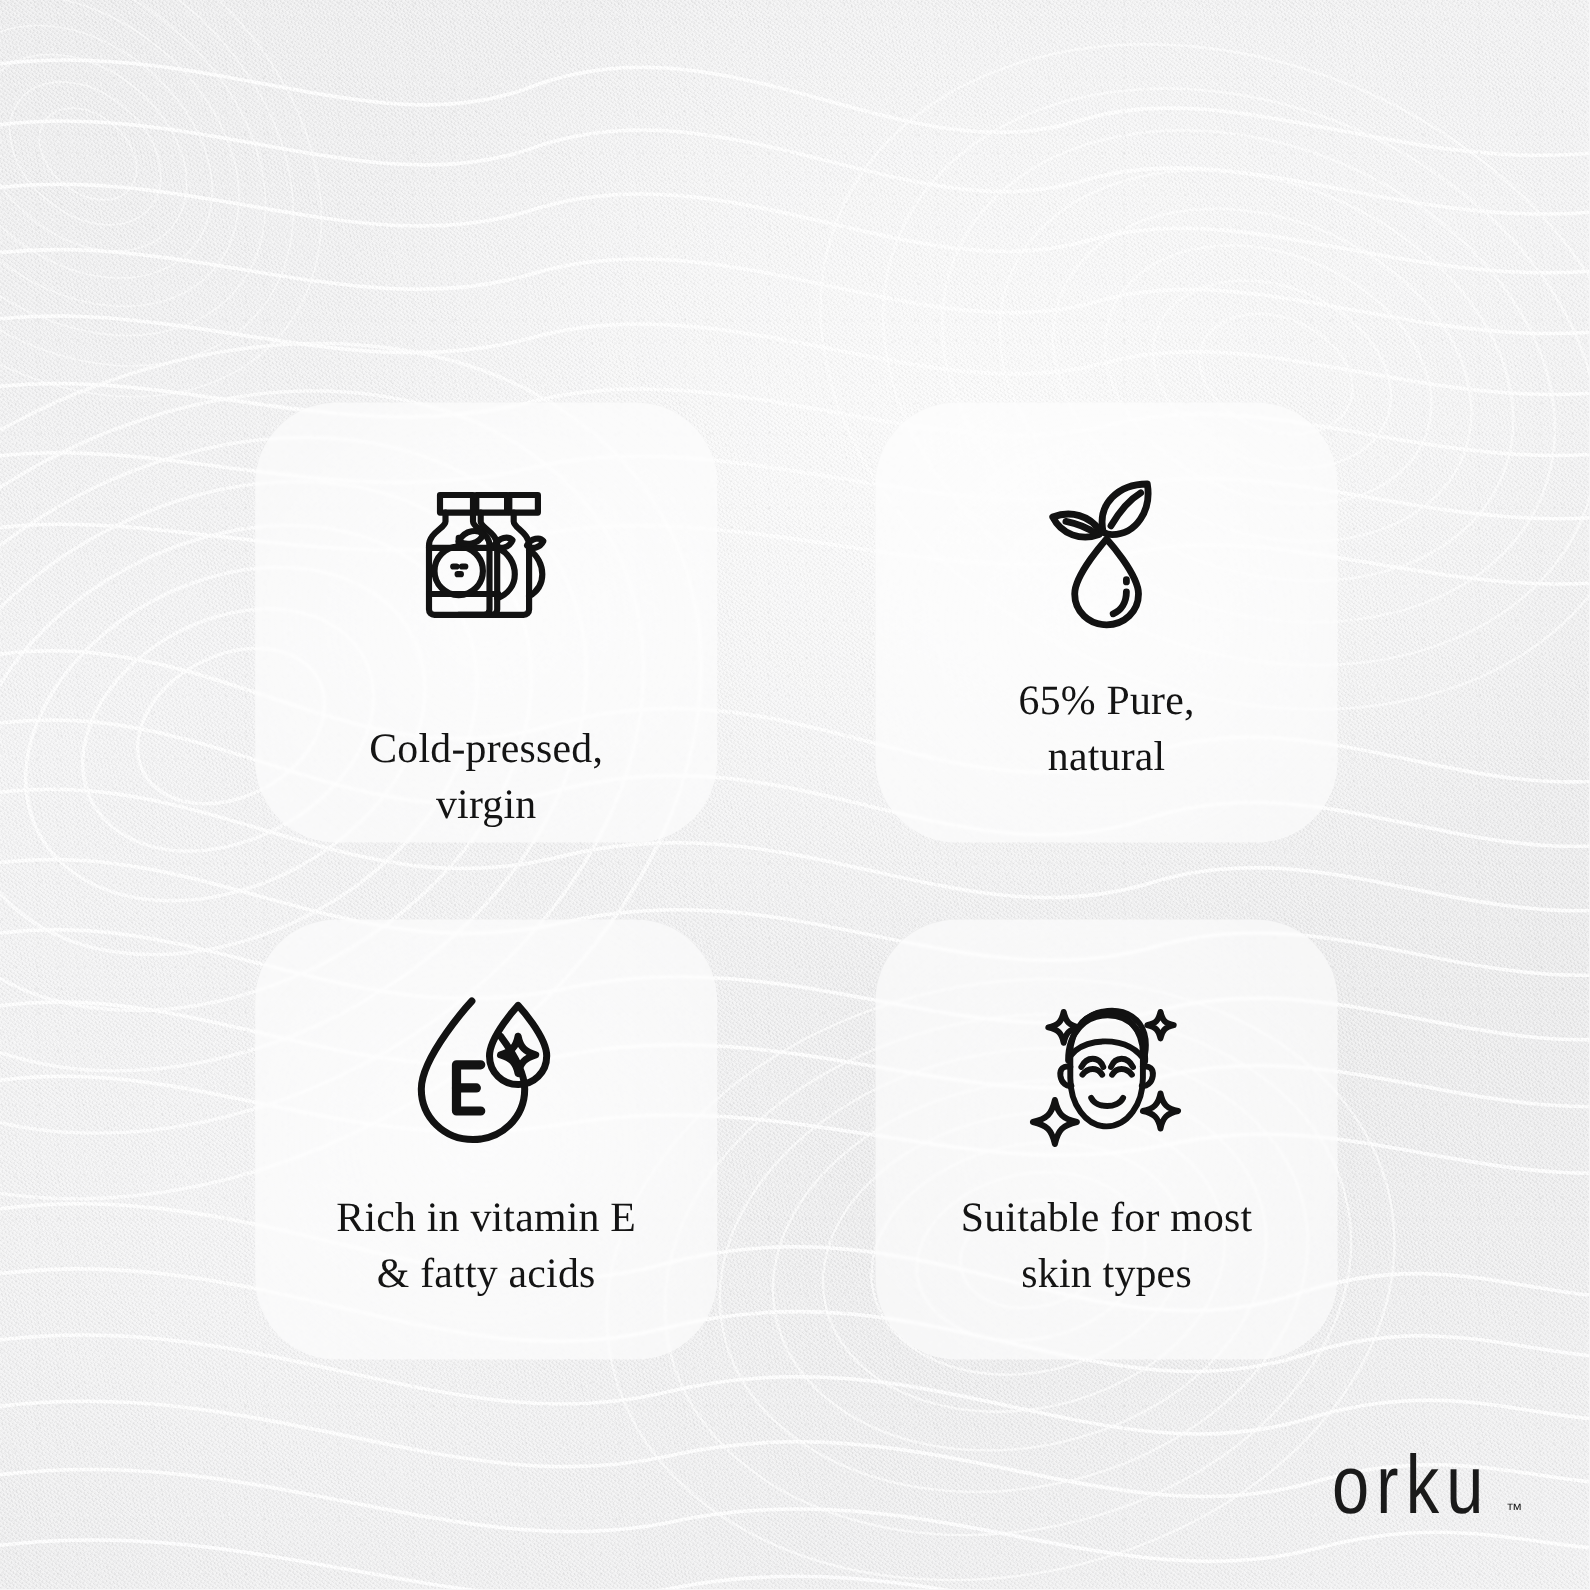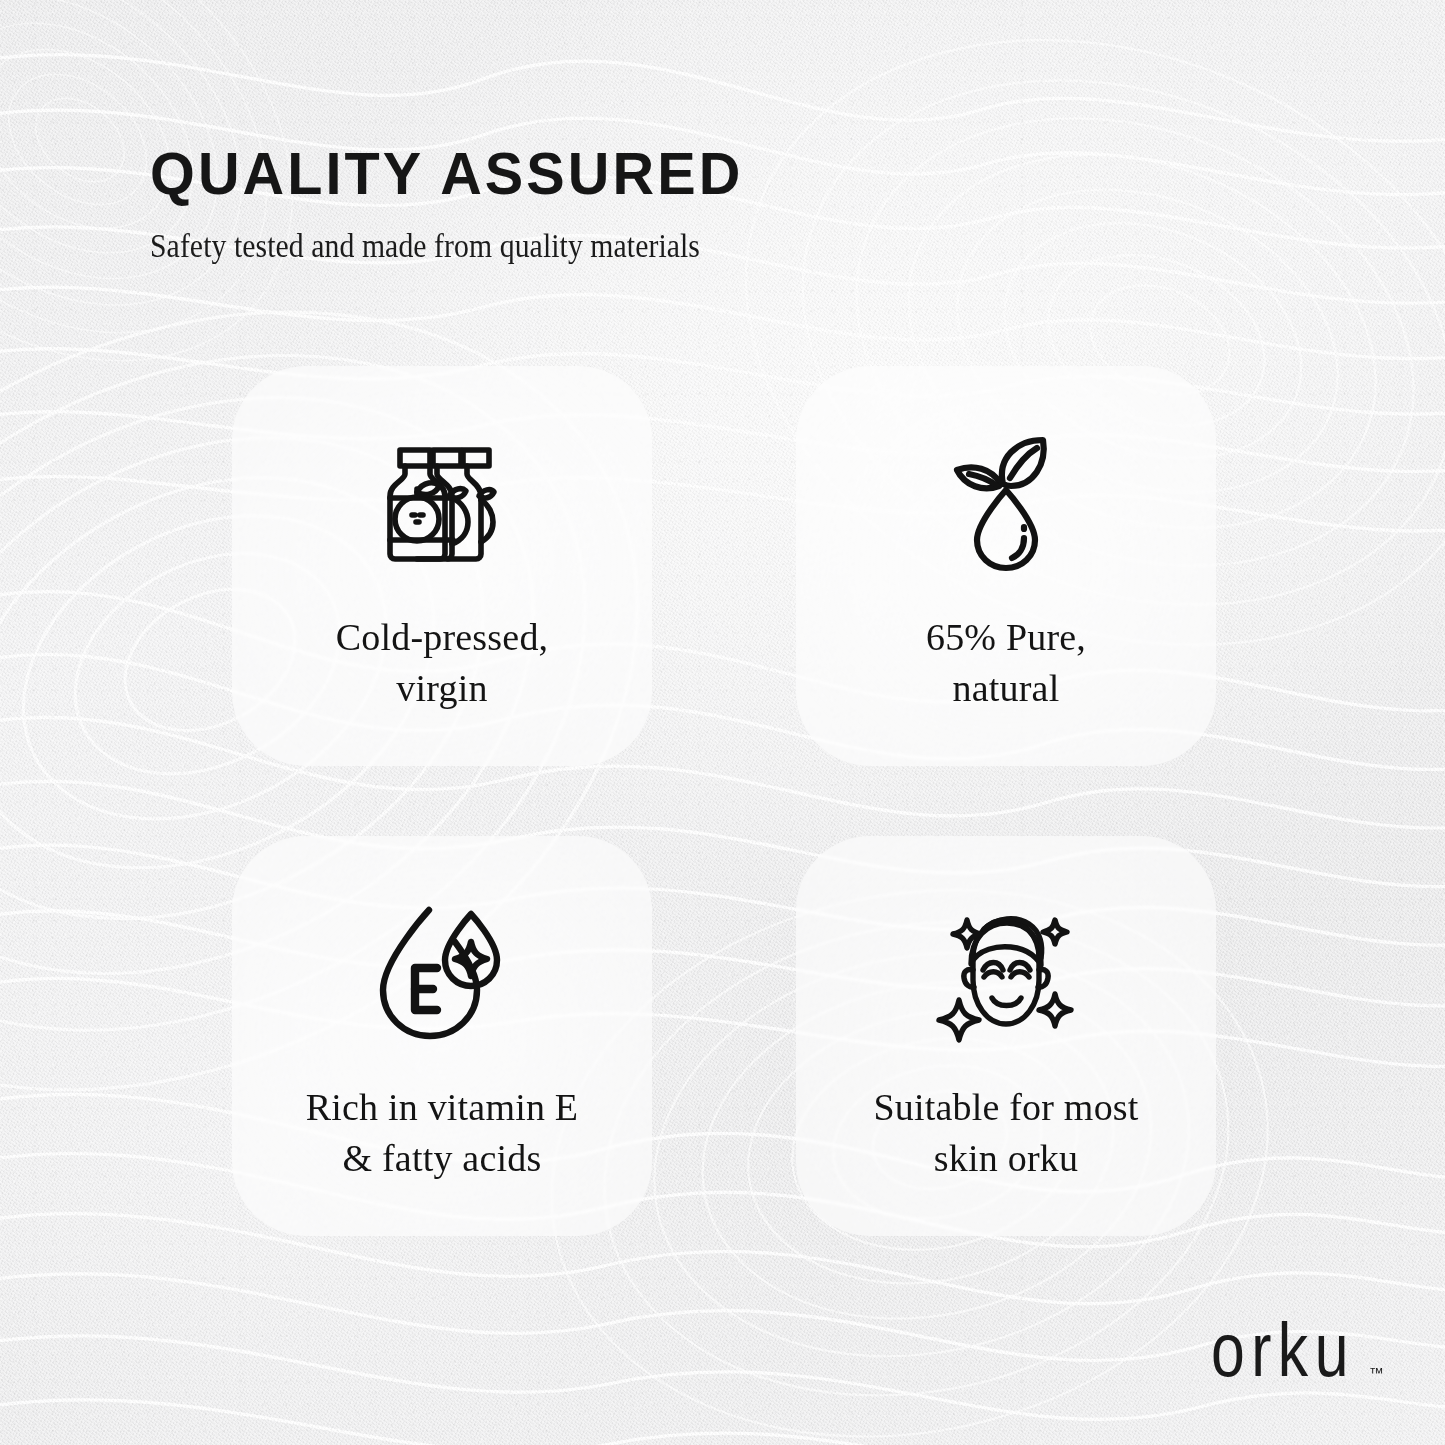--- a/index.html
+++ b/index.html
@@ -107,21 +107,21 @@
   }
   .card::after {
     content: "";
     position: absolute;
     inset: -26px;
     border-radius: 100px;
     background: radial-gradient(ellipse at center, rgba(255,255,255,.40) 0%, rgba(255,255,255,0) 72%);
     z-index: -1;
     pointer-events: none;
   }
-  .card.c0 { left: 232px;  top: 6px;   }
+  .card.c0 { left: 232px;  top: 6px; gap: 44px;   }
   .card.c1 { left: 796px;  top: 6px;   }
   .card.c2 { left: 232px;  top: 476px; }
   .card.c3 { left: 796px;  top: 476px; }
 
   .card-icon {
     margin-top: 62px;
     width: 150px;
     height: 150px;
     display: flex;
     align-items: center;
@@ -233,24 +233,20 @@
       </g>
       <g fill="none" stroke="#ffffff" stroke-width="2.6" opacity="0.6" transform="translate(120,180) rotate(40) scale(0.55)">
         <use href="#swirlA"></use>
       </g>
     </svg>
   </div>
 
   <div class="bg-grain"></div>
   <div class="bg-speckle"></div>
 
-  <div class="header">
-    <div class="title">QUALITY ASSURED</div>
-    <div class="subtitle">Safety tested and made from quality materials</div>
-  </div>
 
   <div class="grid">
 
     <div class="card c0">
       <div class="card-icon">
         <svg width="150" height="150" viewBox="0 0 150 150" fill="none" stroke="#121212" stroke-width="5.6" stroke-linejoin="round" stroke-linecap="round" xmlns="http://www.w3.org/2000/svg">
 
           <path d="M96 22 h26 v16 h-26 z"></path>
           <path d="M100 38 v8 c0 6 14 10 14 22 v58 c0 3 -2 5 -5 5 h-28"></path>
 
@@ -336,21 +332,21 @@
 
           <path d="M61 100 C 66 110 85 110 90 100"></path>
 
           <path d="M36 22 C 38 31 41 34 50 36 C 41 38 38 41 36 50 C 34 41 31 38 22 36 C 31 34 34 31 36 22 Z"></path>
           <path d="M124 22 C 126 30 128 32 136 34 C 128 36 126 38 124 46 C 122 38 120 36 112 34 C 120 32 122 30 124 22 Z"></path>
           <path d="M28 102 C 31 115 35 119 48 122 C 35 125 31 129 28 142 C 25 129 21 125 8 122 C 21 119 25 115 28 102 Z"></path>
           <path d="M124 96 C 126 106 130 110 140 112 C 130 114 126 118 124 128 C 122 118 118 114 108 112 C 118 110 122 106 124 96 Z"></path>
         </svg>
       </div>
       <div class="card-label">Suitable for most
-skin orku</div>
+skin types</div>
     </div>
 
   </div>
 
   <div class="logo">
     <span class="logo-word">orku</span>
     <span class="logo-tm">™</span>
   </div>
 
 </div>

